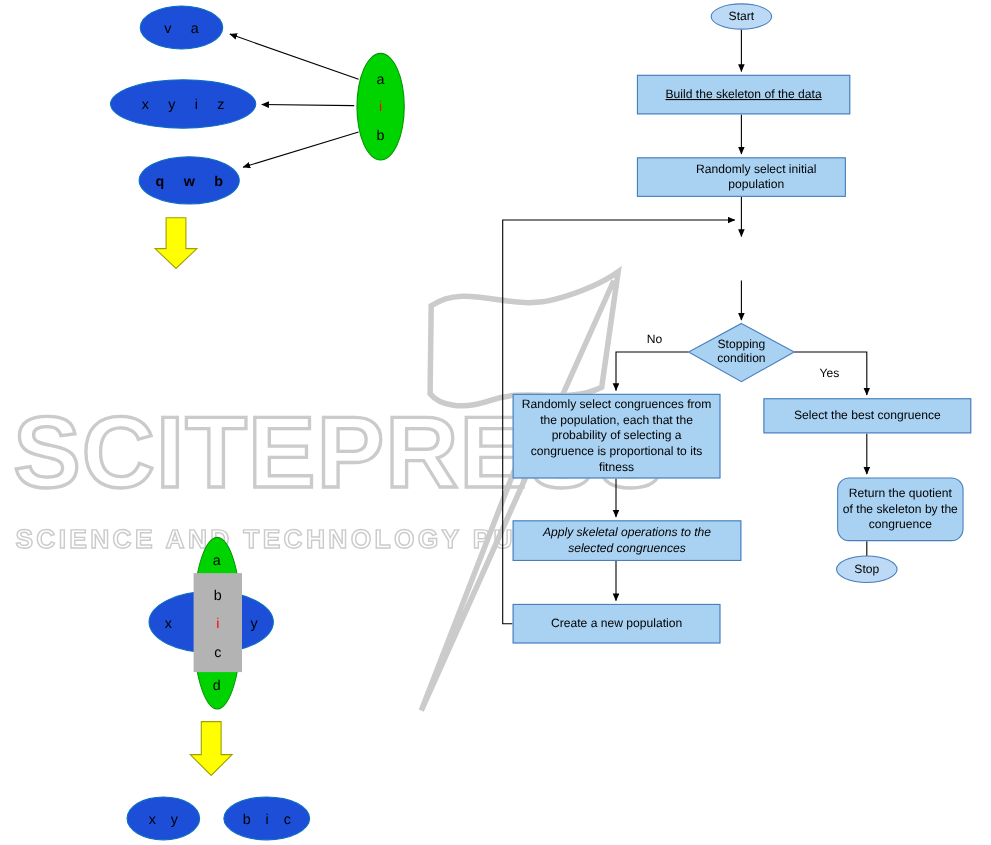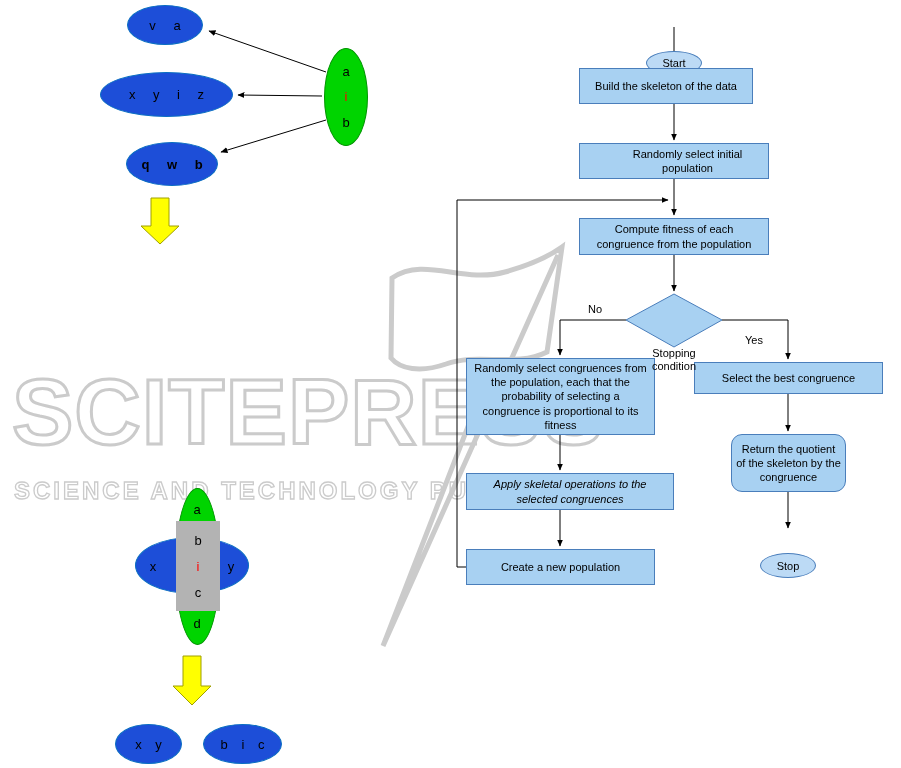--- a/index.html
+++ b/index.html
@@ -48,29 +48,28 @@
   .letter { position:absolute; transform:translate(-50%,-50%); font-size:13px; z-index:4; }
 
   
   .flow-rect {
     background:#a8d1f2; border:1px solid #4a7ebb;
     font-size:11px; line-height:1.28; padding:2px 5px;
   }
   .flow-ellipse {
     background:#bcdaf5; border:1px solid #4a7ebb; border-radius:50%;
     font-size:11px;
-    margin-top:48px;
   }
   .flow-round {
     background:#a8d1f2; border:1px solid #4a7ebb; border-radius:11px;
-    font-size:11px; line-height:1.3; padding:3px 4px;
+    font-size:11px; line-height:1.3; padding:3px 4px;margin-left:30px;
   }
   .flow-label { position:absolute; font-size:11px; z-index:3; }
   .diamond-label {
-    position:absolute; z-index:4; font-size:11px; line-height:1.2; text-align:center;margin-top:40px;
+    position:absolute; z-index:4; font-size:11px; line-height:1.2; text-align:center;
   }
 </style>
 </head>
 <body>
 
 <div class="canvas">
 
   <div class="wm-title">SCITEPRESS</div>
   <div class="wm-sub">SCIENCE AND TECHNOLOGY PUBLICATIONS</div>
 
@@ -135,25 +134,24 @@
   <span class="letter" style="left:153px;top:566px;">x</span>
   <span class="letter" style="left:231px;top:566px;">y</span>
   <span class="letter" style="left:197px;top:509px;">a</span>
   <span class="letter" style="left:197px;top:623px;">d</span>
 
   <div class="node blue-ellipse" style="left:115px;top:724px;width:67px;height:40px;word-spacing:10px;">x y</div>
   <div class="node blue-ellipse" style="left:203px;top:724px;width:79px;height:40px;word-spacing:10px;">b i c</div>
 
   <div class="node flow-ellipse" style="left:646px;top:3px;width:56px;height:24px;">Start</div>
 
-  <div class="node flow-rect" style="left:579px;top:68px;width:174px;height:36px;">Build the skeleton of the data</div>
+  <div class="node flow-rect" style="left:579px;top:68px;width:194px;height:36px;text-decoration:underline;">Build the skeleton of the data</div>
 
   <div class="node flow-rect" style="left:579px;top:143px;width:190px;height:36px;padding-left:32px;">Randomly select initial population</div>
 
-  <div class="node flow-rect" style="left:579px;top:218px;width:190px;height:37px;">Compute fitness of each congruence from the population</div>
 
   <div class="diamond-label" style="left:634px;top:307px;width:80px;">Stopping condition</div>
   <span class="flow-label" style="left:588px;top:303px;">No</span>
   <span class="flow-label" style="left:745px;top:303px;margin-top:31px;">Yes</span>
 
   <div class="node flow-rect" style="left:466px;top:358px;width:189px;height:77px;">Randomly select congruences from the population, each that the probability of selecting a congruence is proportional to its fitness</div>
 
   <div class="node flow-rect" style="left:466px;top:473px;width:208px;height:37px;font-style:italic;">Apply skeletal operations to the selected congruences</div>
 
   <div class="node flow-rect" style="left:694px;top:362px;width:189px;height:32px;">Select the best congruence</div>

